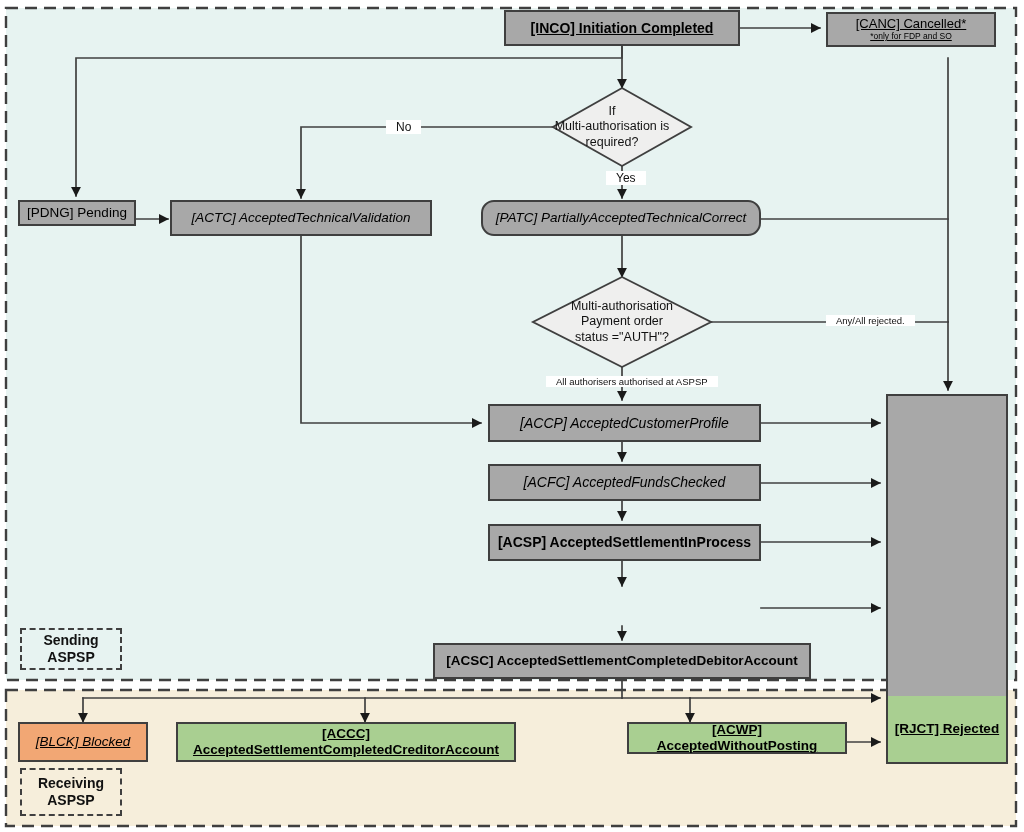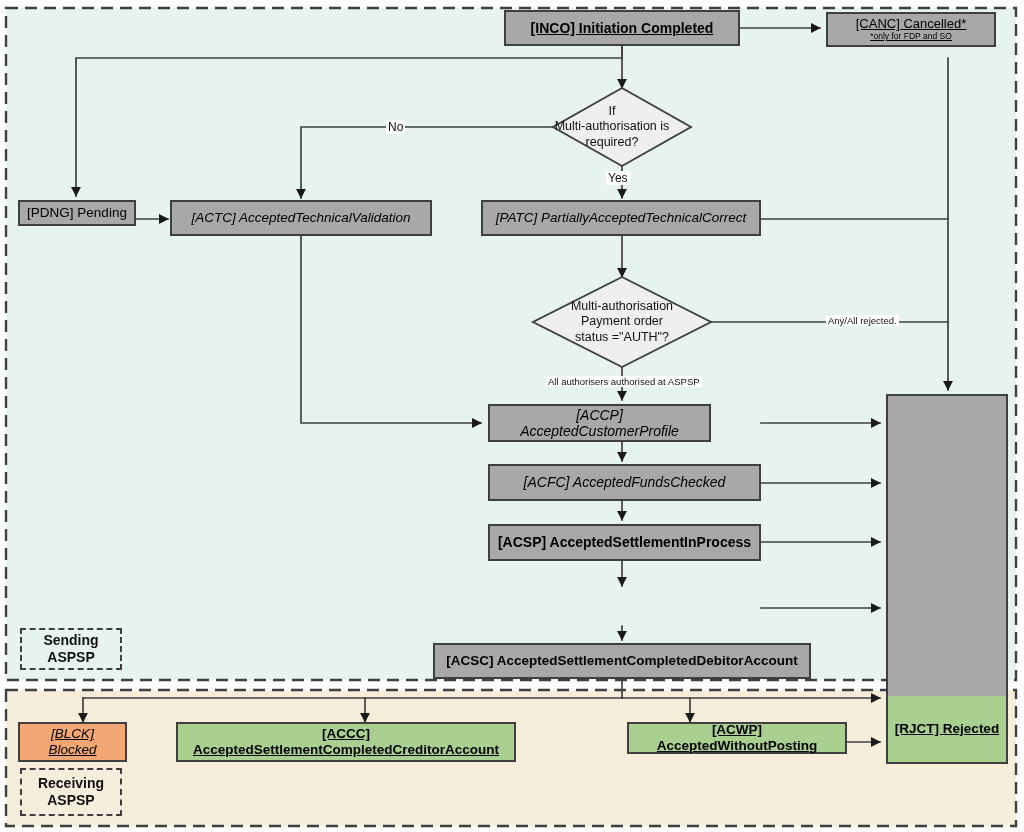--- a/index.html
+++ b/index.html
@@ -18,21 +18,21 @@
 
   .b{font-weight:bold;}
   .i{font-style:italic;}
   .u{text-decoration:underline;}
 
   .lane-label{position:absolute;box-sizing:border-box;border:2px dashed #3f3f3f;
        display:flex;align-items:center;justify-content:center;text-align:center;
        font-weight:bold;font-size:14px;color:#111;background:transparent;line-height:1.2;}
 
   .edge-label{position:absolute;background:#ffffff;font-size:12px;color:#111;
-       padding:0 2px;white-space:nowrap;}
+       padding:0 10px;white-space:nowrap;}
   .edge-label.small{font-size:9.5px;}
 
   .diamond-text{position:absolute;display:flex;align-items:center;justify-content:center;
        text-align:center;font-size:12.5px;color:#111;line-height:1.25;pointer-events:none;}
 </style>
 </head>
 <body>
 
 <div id="stage">
 
@@ -132,25 +132,25 @@
   </div>
 
   <div class="node gray" style="left:18px;top:200px;width:118px;height:26px;">
     <span style="font-size:13.5px;">[PDNG] Pending</span>
   </div>
 
   <div class="node gray" style="left:170px;top:200px;width:262px;height:36px;">
     <span class="i" style="font-size:13.5px;">[ACTC] AcceptedTechnicalValidation</span>
   </div>
 
-  <div class="node gray" style="left:481px;top:200px;width:280px;height:36px;">
+  <div class="node gray" style="left:481px;top:200px;width:280px;height:36px;border-radius:13px;">
     <span class="i" style="font-size:13.5px;">[PATC] PartiallyAcceptedTechnicalCorrect</span>
   </div>
 
-  <div class="node gray" style="left:488px;top:404px;width:223px;height:38px;">
+  <div class="node gray" style="left:488px;top:404px;width:273px;height:38px;">
     <span class="i" style="font-size:14px;">[ACCP] AcceptedCustomerProfile</span>
   </div>
 
   <div class="node gray" style="left:488px;top:464px;width:273px;height:37px;">
     <span class="i" style="font-size:14px;">[ACFC] AcceptedFundsChecked</span>
   </div>
 
   <div class="node gray" style="left:488px;top:524px;width:273px;height:37px;">
     <span class="b" style="font-size:14px;">[ACSP] AcceptedSettlementInProcess</span>
   </div>
@@ -158,21 +158,21 @@
 
   <div class="node gray" style="left:433px;top:643px;width:378px;height:36px;">
     <span class="b" style="font-size:13.5px;">[ACSC] AcceptedSettlementCompletedDebitorAccount</span>
   </div>
 
   <div class="node gray" style="left:886px;top:394px;width:122px;height:302px;border-bottom:none;"></div>
   <div class="node green" style="left:886px;top:696px;width:122px;height:68px;border-top:none;">
     <span class="b u" style="font-size:13.5px;">[RJCT] Rejected</span>
   </div>
 
-  <div class="node orange" style="left:18px;top:722px;width:109px;height:40px;">
+  <div class="node orange" style="left:18px;top:722px;width:130px;height:40px;">
     <span class="i u" style="font-size:13.5px;">[BLCK] Blocked</span>
   </div>
 
   <div class="node green" style="left:176px;top:722px;width:340px;height:40px;">
     <span class="b u" style="font-size:13.5px;">[ACCC] AcceptedSettlementCompletedCreditorAccount</span>
   </div>
 
   <div class="node green" style="left:581px;top:722px;width:220px;height:32px;margin-left:46px;">
     <span class="b u" style="font-size:13.5px;">[ACWP] AcceptedWithoutPosting</span>
   </div>

